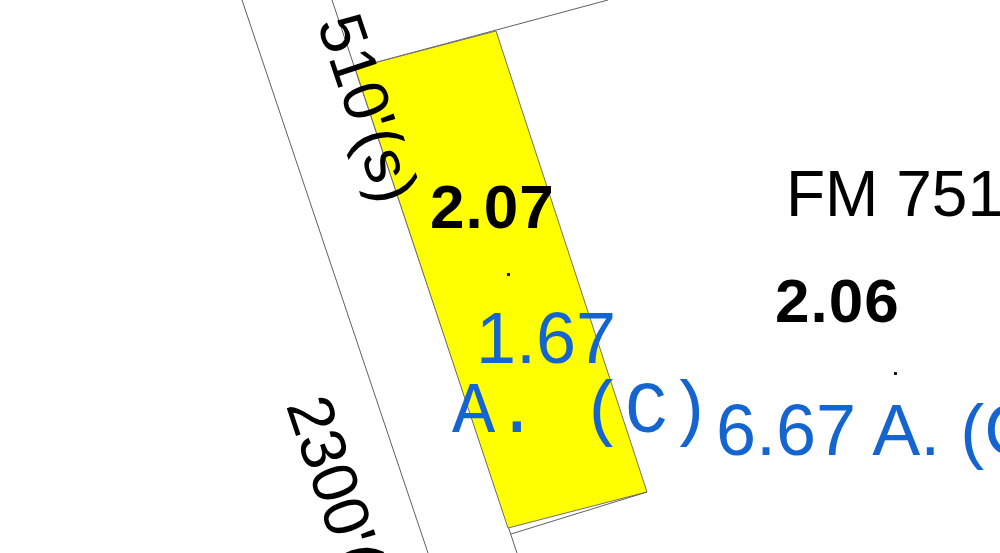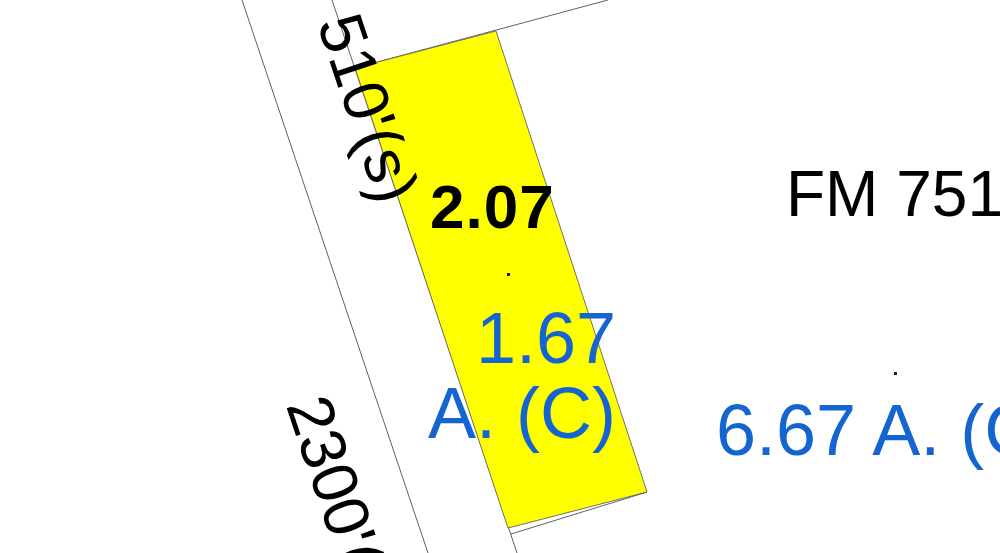--- a/index.html
+++ b/index.html
@@ -48,21 +48,21 @@
     line-height: 1;
     white-space: nowrap;
     transform-origin: left top;
     transform: rotate(71.5deg);
   }
   
   #label-510        { left: 368px; top: 6px; }
   #label-2300       { left: 337px; top: 388px; }
   #label-207-id     { left: 430px; top: 176px; }
   #label-207-acre1  { left: 476px; top: 302px; }
-  #label-207-acre2  { left: 428px; top: 377px; }
+  #label-207-acre2  { left: 452px; top: 377px; font-family: Liberation Mono, monospace; }
   #label-fm751      { left: 786px; top: 162px; }
   #label-206-id     { left: 775px; top: 270px; }
   #label-206-acre   { left: 716px; top: 394px; }
 </style>
 </head>
 <body>
 
 <div id="map-canvas">
 
   <svg id="geometry-svg" viewBox="0 0 1000 553" xmlns="http://www.w3.org/2000/svg">
@@ -85,16 +85,17 @@
   <div id="label-2300" class="dim-label">2300'(</div>
 
   <div id="label-207-id" class="label parcel-id">2.07</div>
 
   <div id="label-207-acre1" class="label acreage">1.67</div>
 
   <div id="label-207-acre2" class="label acreage">A. (C)</div>
 
   <div id="label-fm751" class="label road-name">FM 751</div>
 
+  <div id="label-206-id" class="label parcel-id">2.06</div>
 
   <div id="label-206-acre" class="label acreage">6.67 A. (C</div>
 
 </div>
 
 </body></html>

